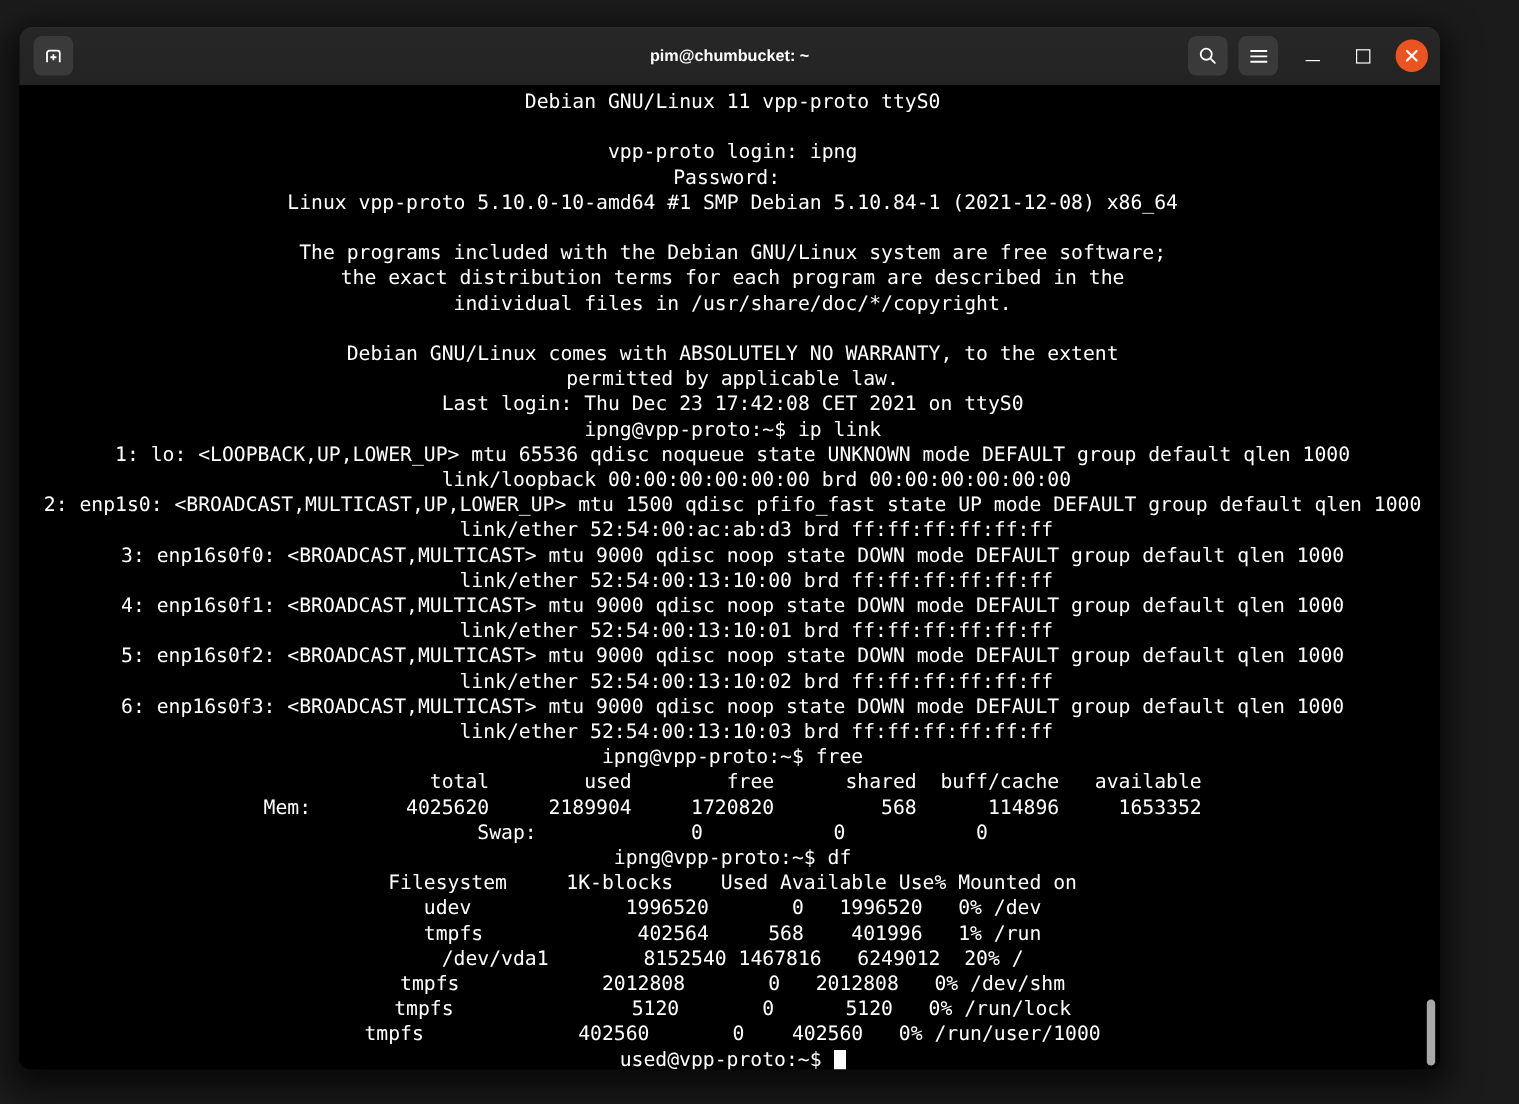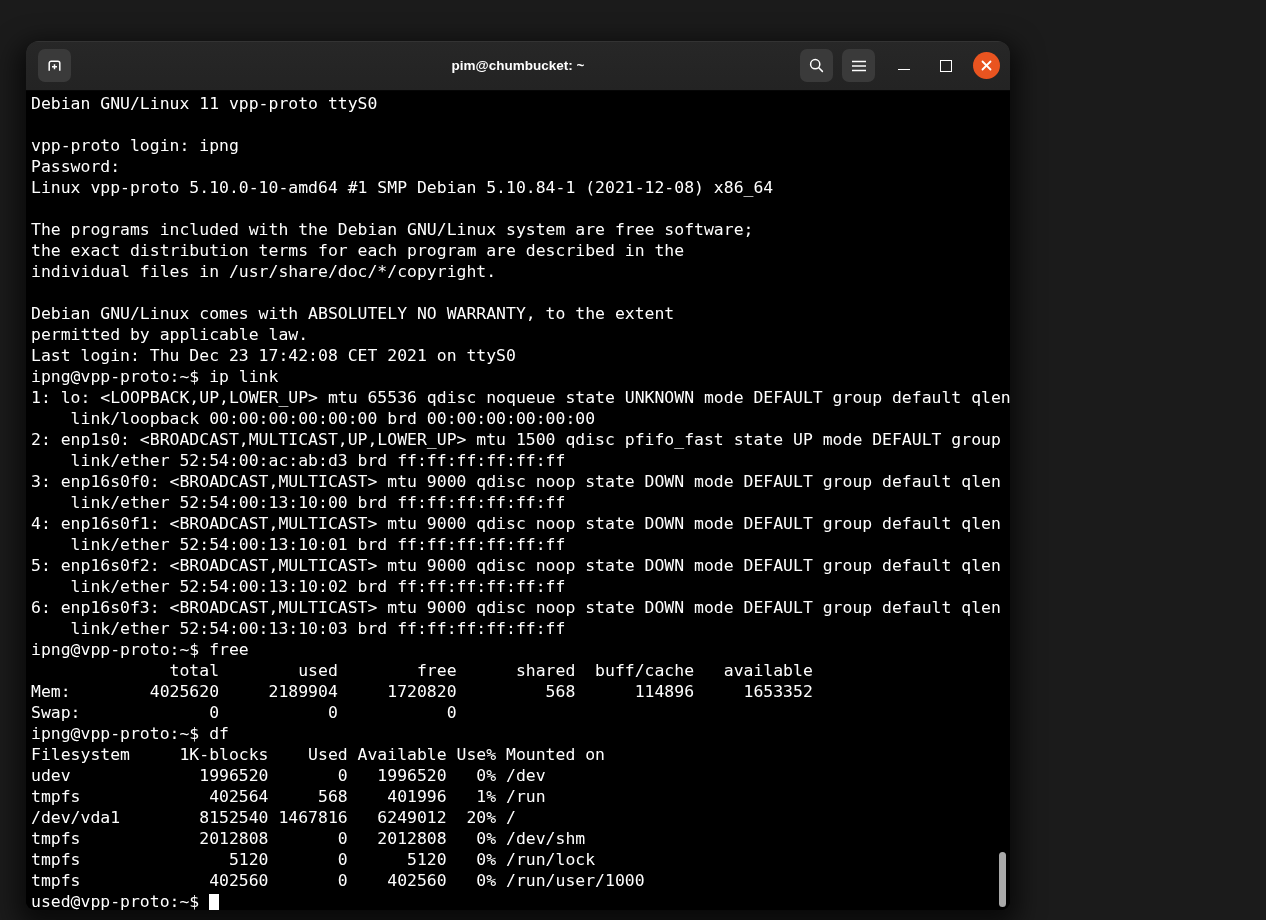--- a/index.html
+++ b/index.html
@@ -4,27 +4,26 @@
 <style>
   html,body{margin:0;padding:0;}
   body{
     width:1266px;height:920px;
     background:#1b1b1b;
     font-family:"Liberation Sans",sans-serif;
     overflow:hidden;
     position:relative;
   }
   .window{
-    position:absolute;left:26px;top:22px;
-    width:984px;height:869px;
+    position:absolute;left:16px;top:22px;
+    width:1184px;height:869px;
     border-radius:12px 12px 9px 9px;
     overflow:hidden;
     background:#000;
     box-shadow:0 10px 26px 8px rgba(0,0,0,.65);
-    margin-top:19px;
   }
   .titlebar{
     height:49px;
     background:linear-gradient(#272727,#232323);
     border-bottom:1px solid #060606;
     box-shadow:inset 0 1px 0 rgba(255,255,255,.06);
     position:relative;
     display:flex;align-items:center;
   }
   .tb-btn{
@@ -56,20 +55,21 @@
     background:#e95420;margin-left:14px;
     display:flex;align-items:center;justify-content:center;
   }
   .terminal{
     position:relative;
     height:819px;
     background:#000000;
     padding:2px 0 0 5px;
     box-sizing:content-box;
     cursor:text;
+    text-align:center;
   }
   .terminal pre{
     margin:0;
     font-family:"DejaVu Sans Mono",monospace;
     font-size:16.45px;
     line-height:21px;
     color:#ffffff;
     white-space:pre;
   }
   .current-row{

